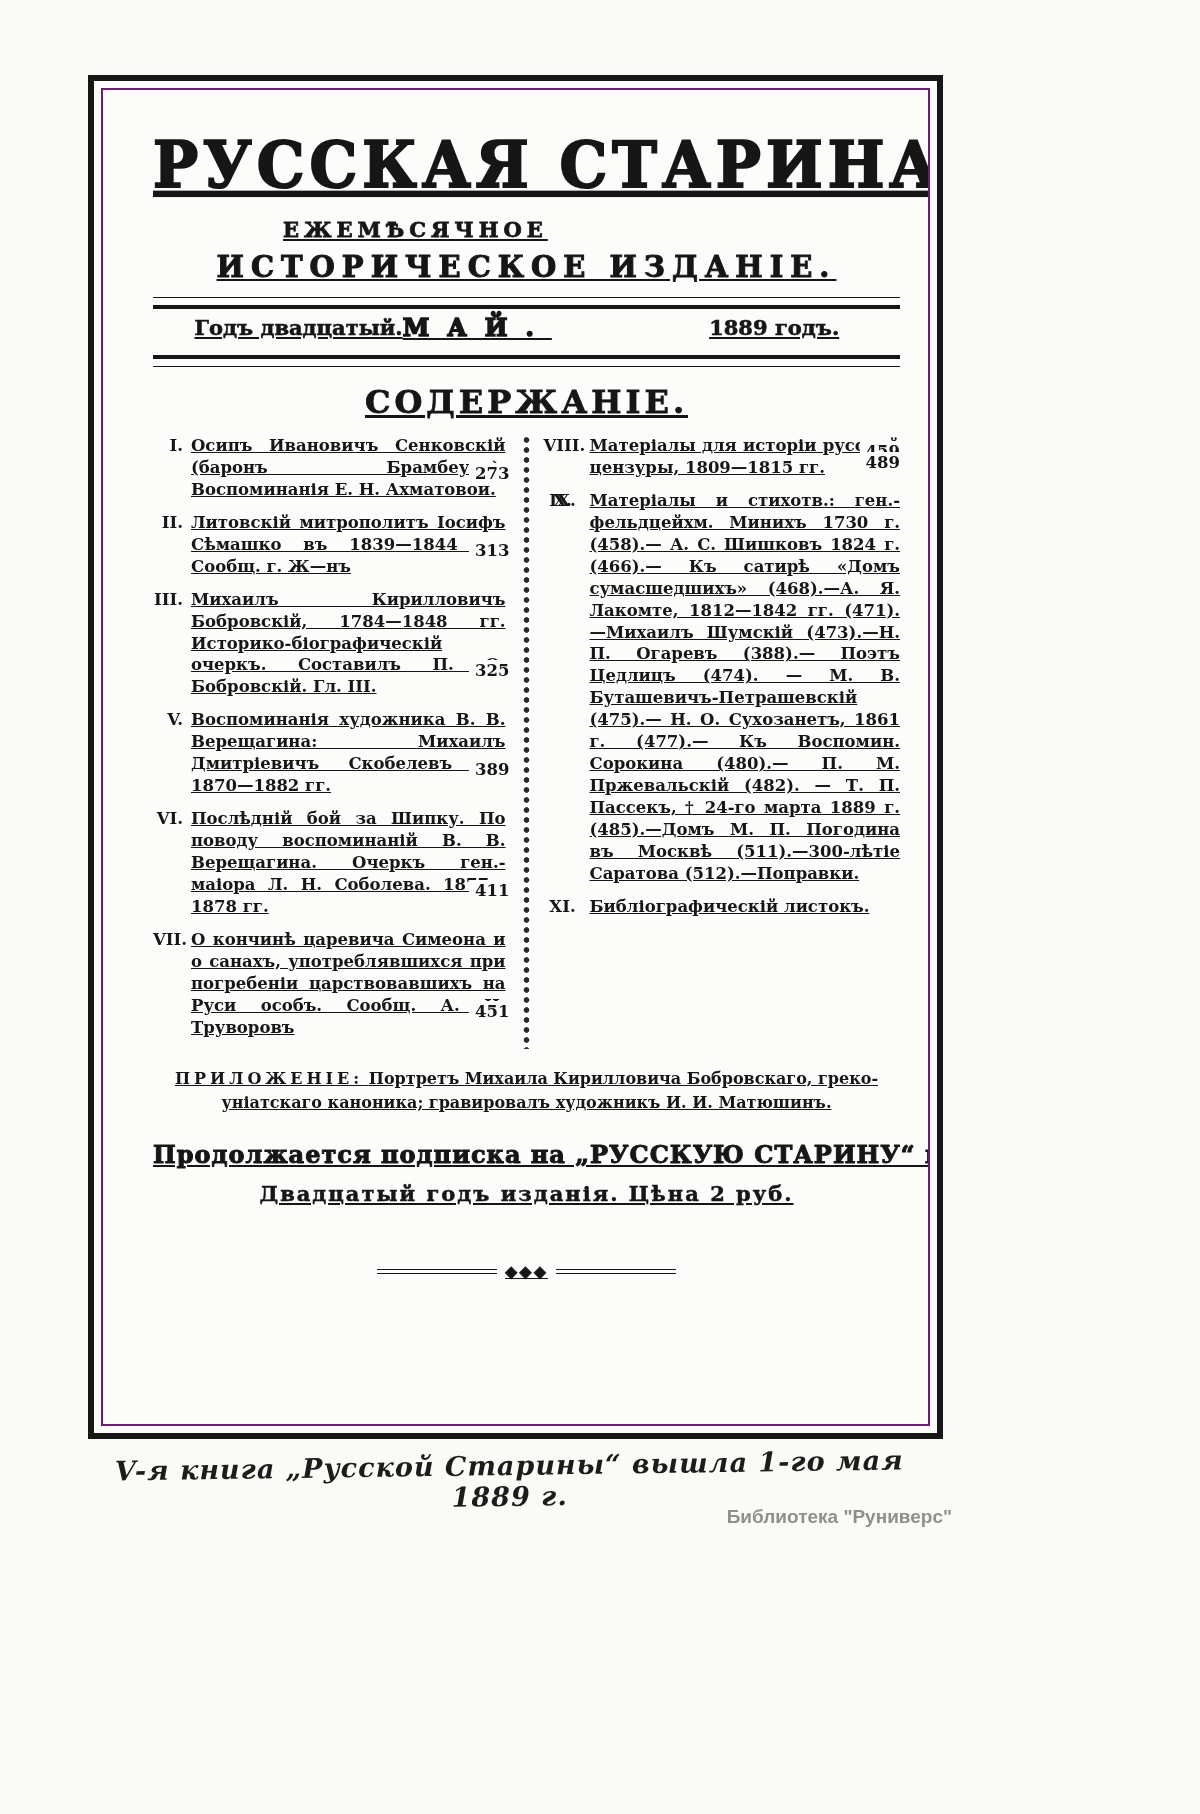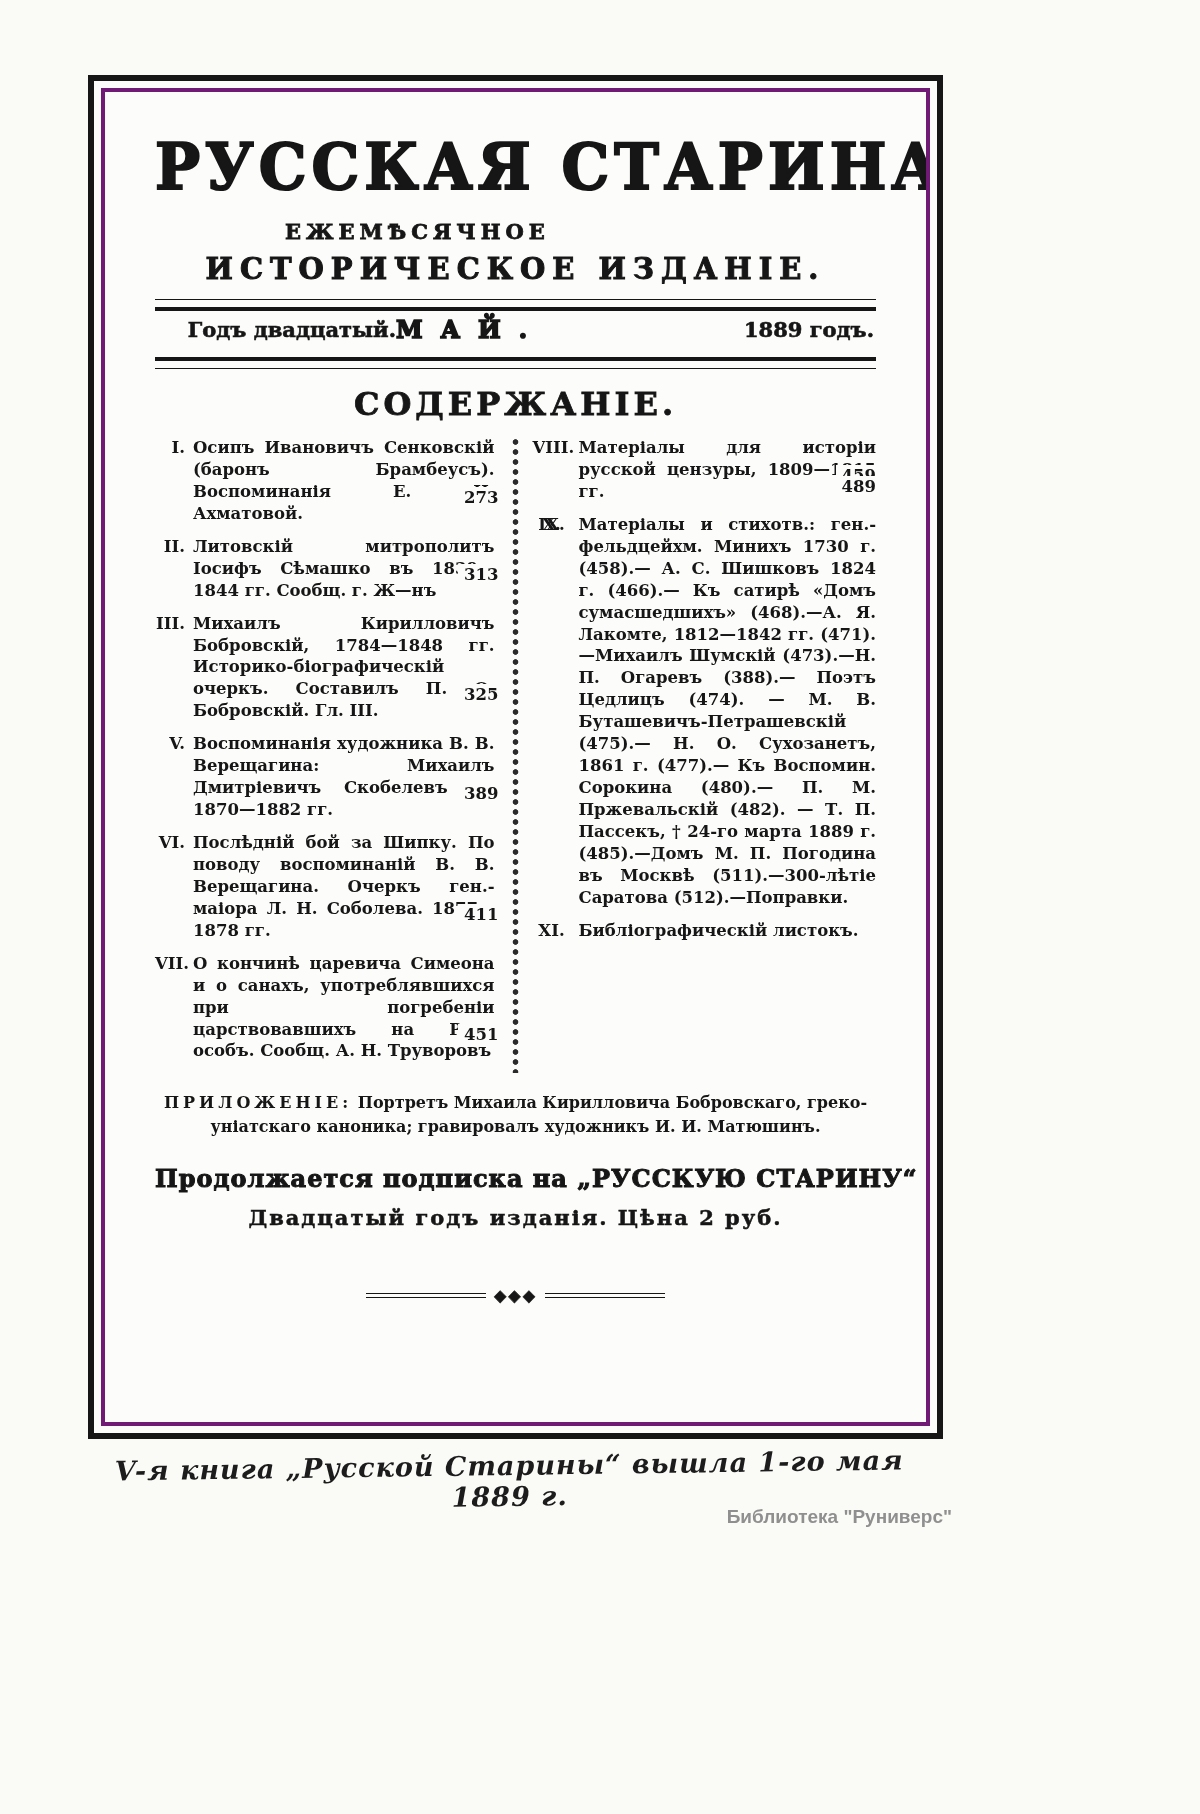--- a/index.html
+++ b/index.html
@@ -12,22 +12,22 @@
     overflow:hidden;
   }
   .scan-canvas{position:absolute;inset:0;background:#fafaf7;}
 
   
   .page-outer{
     position:absolute;left:88px;top:75px;width:843px;height:1352px;
     border:6px solid #161616;background:#fcfcfa;
   }
   .page-inner{
-    position:absolute;inset:7px;border:4px solid #701a75;
-    padding:30px 50px 20px 50px;box-sizing:border-box;overflow:hidden;
+    position:absolute;inset:7px;border:2px solid #701a75;
+    padding:30px 28px 20px 50px;box-sizing:border-box;overflow:hidden;text-decoration:underline;
   }
 
   
   .journal-title{
     text-align:center;font-weight:bold;font-size:60px;line-height:1.05;
     letter-spacing:5px;-webkit-text-stroke:2px #161616;
     transform:scaleY(1.07);margin-top:14px;white-space:nowrap;
   }
   .subtitle1{
     margin:20px 0 0 130px;font-weight:bold;font-size:21px;letter-spacing:5px;
@@ -40,21 +40,21 @@
   .rule-double{
     margin-top:13px;height:7px;
     border-top:1px solid #161616;border-bottom:4px solid #161616;
   }
   .rule-double.flip{border-top-width:4px;border-bottom-width:1px;}
   .year-row{
     display:flex;align-items:center;margin:4px 2px;
   }
   .year-row .cell{flex:1;font-weight:bold;font-size:21px;-webkit-text-stroke:0.6px #161616;}
   .year-row .cell.left{text-align:right;}
-  .year-row .cell.right{text-align:right;}
+  .year-row .cell.right{text-align:center;}
   .month-label{
     flex:1;text-align:left;font-weight:bold;font-size:24px;
     letter-spacing:18px;-webkit-text-stroke:1.6px #161616;
   }
 
   
   .toc-heading{
     margin-top:16px;text-align:center;font-weight:bold;font-size:32px;
     letter-spacing:4px;-webkit-text-stroke:0.8px #161616;
   }

